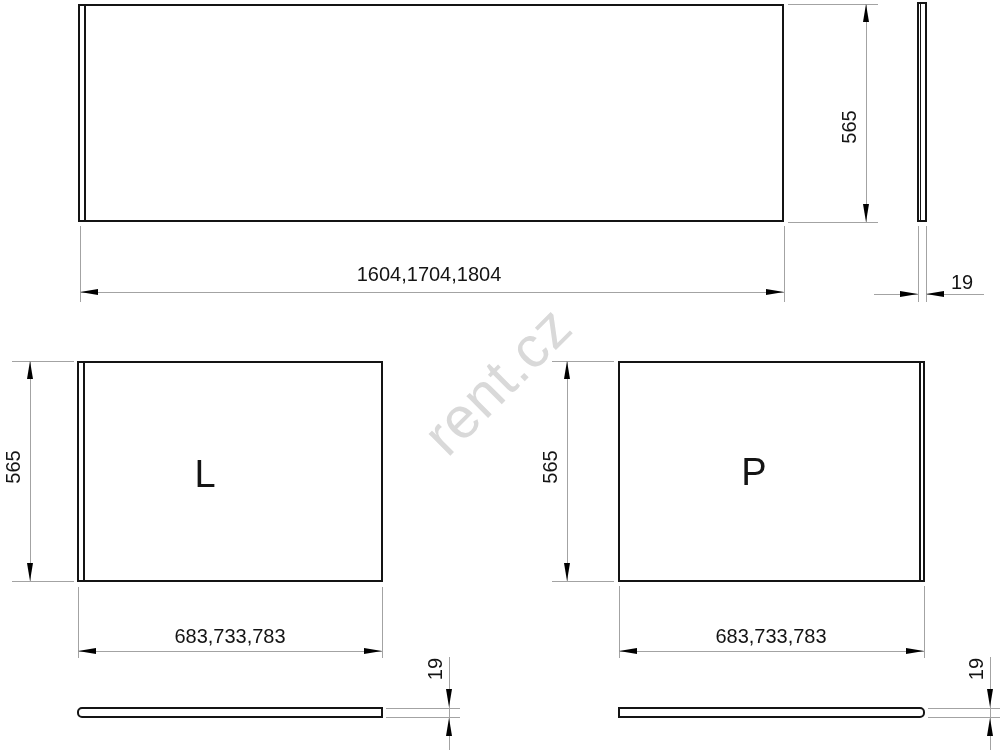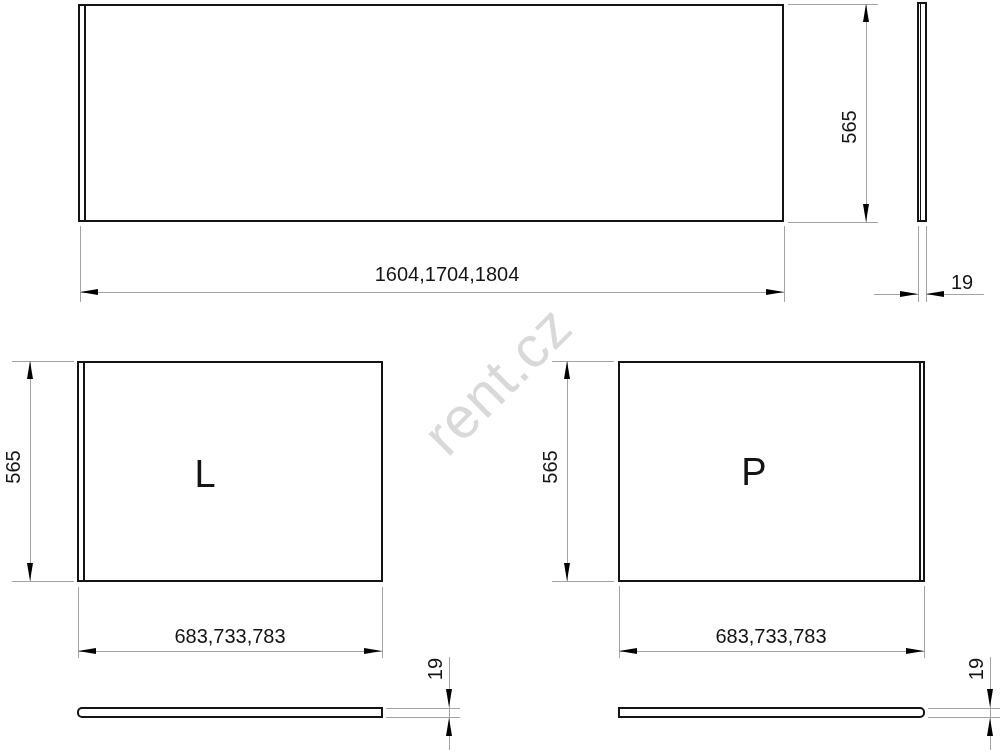--- a/index.html
+++ b/index.html
@@ -48,21 +48,21 @@
   <div class="kline" style="left:84px;top:6px;width:2px;height:214px;"></div>
 
   <div class="panel" style="left:917px;top:2px;width:10px;height:220px;"></div>
   <div class="kline" style="left:920px;top:4px;width:1px;height:216px;"></div>
 
   <div class="dline v" style="left:80px;top:226px;height:76px;"></div>
   <div class="dline v" style="left:784px;top:226px;height:76px;"></div>
   <div class="dline h" style="left:80px;top:292px;width:704px;"></div>
   <div class="arr arrL" style="left:80px;top:289px;"></div>
   <div class="arr arrR" style="left:766px;top:289px;"></div>
-  <div class="dlabel" style="left:447px;top:274px;">1604,1704,1804</div>
+  <div class="dlabel" style="left:429px;top:274px;">1604,1704,1804</div>
 
   <div class="dline h" style="left:788px;top:4px;width:90px;"></div>
   <div class="dline h" style="left:788px;top:222px;width:90px;"></div>
   <div class="dline v" style="left:866px;top:4px;height:218px;"></div>
   <div class="arr arrU" style="left:863px;top:4px;"></div>
   <div class="arr arrD" style="left:863px;top:204px;"></div>
   <div class="dlabel rot" style="left:849px;top:127px;">565</div>
 
   <div class="dline v" style="left:918px;top:226px;height:76px;"></div>
   <div class="dline v" style="left:926px;top:226px;height:76px;"></div>

